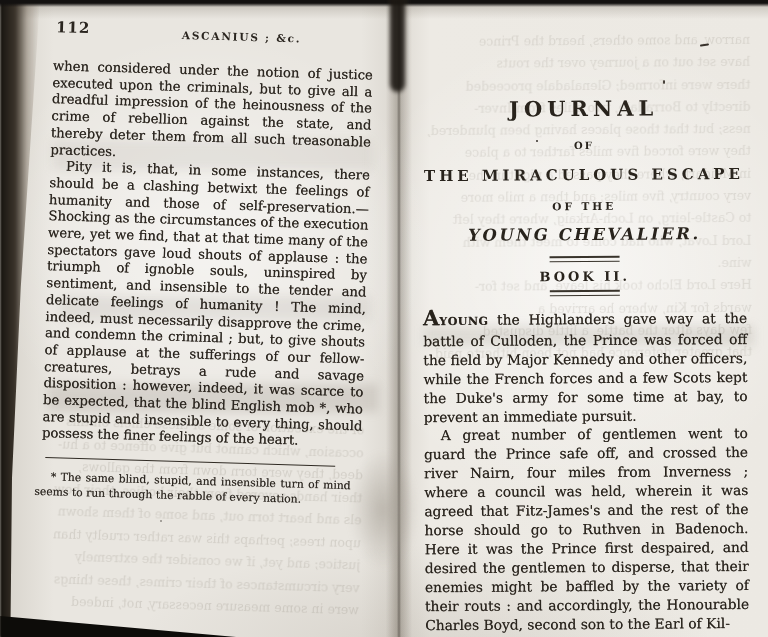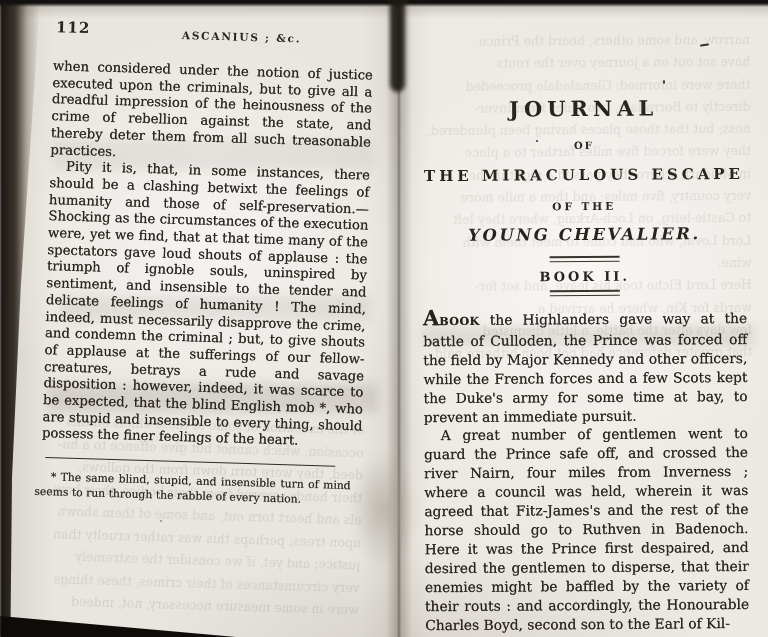--- a/index.html
+++ b/index.html
@@ -179,17 +179,17 @@
     <div class="rp-title">JOURNAL</div>
     <div class="rp-of">OF</div>
     <div class="rp-escape">THE MIRACULOUS ESCAPE</div>
     <div class="rp-ofthe">OF THE</div>
     <div class="rp-chev">YOUNG CHEVALIER.</div>
     <div class="dbl-rule"></div>
     <div class="rp-book">BOOK II.</div>
     <div class="dbl-rule r2"></div>
 
     <div class="rp-body">
-      <p><span class="dropcap">A</span><span class="smallcaps">BOOK</span><span> the Highlanders gave way at the battle of Culloden, the Prince was forced off the field by Major Kennedy and other officers, while the French forces and a few Scots kept the Duke's army for some time at bay, to prevent an immediate pursuit.</span></p>
+      <p><span class="dropcap">A</span><span class="smallcaps">YOUNG</span><span> the Highlanders gave way at the battle of Culloden, the Prince was forced off the field by Major Kennedy and other officers, while the French forces and a few Scots kept the Duke's army for some time at bay, to prevent an immediate pursuit.</span></p>
       <p class="indent">A great number of gentlemen went to guard the Prince safe off, and crossed the river Nairn, four miles from Inverness ; where a council was held, wherein it was agreed that Fitz-James's and the rest of the horse should go to Ruthven in Badenoch.  Here it was the Prince first despaired, and desired the gentlemen to disperse, that their enemies might be baffled by the variety of their routs : and accordingly, the Honourable Charles Boyd, second son to the Earl of Kil-</p>
     </div>
   </div>
 </div>
 
 </body></html>

